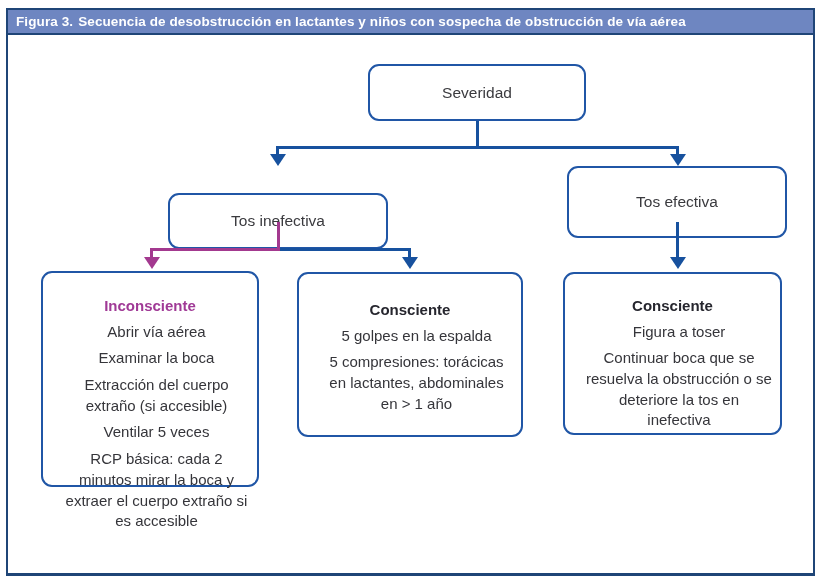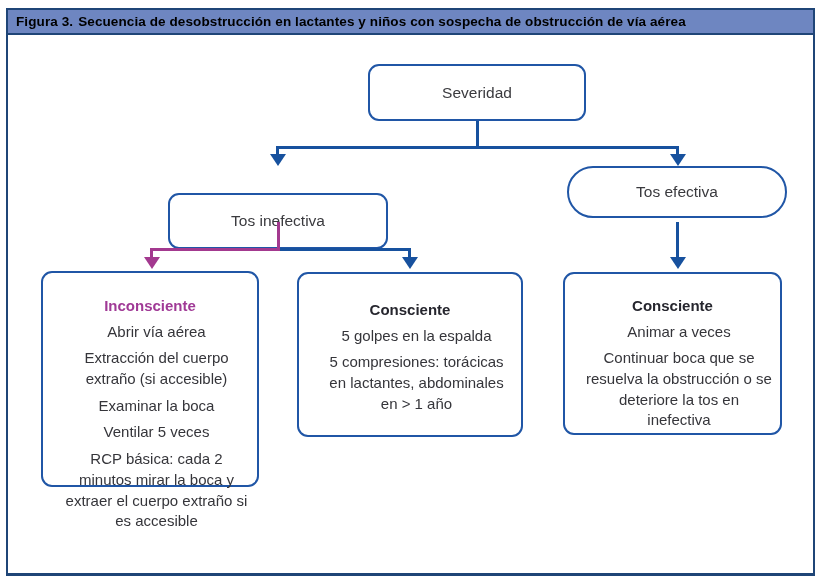--- a/index.html
+++ b/index.html
@@ -25,21 +25,21 @@
     border-left:2px solid var(--frame-border);
     border-right:2px solid var(--frame-border);
     border-bottom:3px solid var(--frame-border);
     background:#ffffff;
   }
   .figure-header {
     position:absolute; left:0; top:0; width:100%; height:27px;
     background:var(--header-fill);
     border-top:2px solid var(--frame-border);
     border-bottom:2px solid var(--frame-border);
-    color:#000000; font-size:13.5px; font-weight:bold;
+    color:#ffffff; font-size:13.5px; font-weight:bold;
     display:flex; align-items:center; padding:0 8px; gap:5px;
     letter-spacing:0.1px;
     text-align:center;
   }
 
   .node {
     position:absolute; background:#ffffff;
     border:2px solid var(--box-border); border-radius:11px;
     color:var(--text-dark);
   }
@@ -85,49 +85,49 @@
   <div class="line" style="left:476px; top:121px; width:3px; height:28px;"></div>
   <div class="line" style="left:276px; top:146px; width:403px; height:3px;"></div>
   <div class="line" style="left:276px; top:146px; width:3px; height:10px;"></div>
   <div class="arrow" style="left:270px; top:154px;"></div>
   <div class="line" style="left:676px; top:146px; width:3px; height:10px;"></div>
   <div class="arrow" style="left:670px; top:154px;"></div>
 
   <div class="node simple" style="left:168px; top:166px; width:220px; height:56px;margin-top:27px;">
     <span>Tos inefectiva</span>
   </div>
-  <div class="node simple" style="left:567px; top:166px; width:220px; height:52px;border-radius:26px;">
+  <div class="node simple" style="left:567px; top:166px; width:220px; height:72px;">
     <span>Tos efectiva</span>
   </div>
 
   <div class="line magenta" style="left:277px; top:222px; width:3px; height:29px;"></div>
   <div class="line magenta" style="left:150px; top:248px; width:130px; height:3px;"></div>
   <div class="line" style="left:280px; top:248px; width:131px; height:3px;"></div>
   <div class="line magenta" style="left:150px; top:248px; width:3px; height:11px;"></div>
   <div class="arrow magenta" style="left:144px; top:257px;"></div>
   <div class="line" style="left:408px; top:248px; width:3px; height:11px;"></div>
   <div class="arrow" style="left:402px; top:257px;"></div>
 
   <div class="line" style="left:676px; top:222px; width:3px; height:37px;"></div>
   <div class="arrow" style="left:670px; top:257px;"></div>
 
   <div class="node detail" style="left:41px; top:271px; width:218px; height:216px; padding-top:23px;">
     <div class="heading magenta">Inconsciente</div>
     <p>Abrir vía aérea</p>
+    <p>Examinar la boca</p>
     <p>Extracción del cuerpo extraño (si accesible)</p>
-    <p>Examinar la boca</p>
     <p>Ventilar 5 veces</p>
     <p>RCP básica: cada 2 minutos mirar la boca y extraer el cuerpo extraño si es accesible</p>
   </div>
 
   <div class="node detail" style="left:297px; top:272px; width:226px; height:165px; padding-top:26px;">
     <div class="heading">Consciente</div>
     <p>5 golpes en la espalda</p>
     <p>5 compresiones: torácicas en lactantes, abdominales en &gt; 1 año</p>
   </div>
 
   <div class="node detail" style="left:563px; top:272px; width:219px; height:163px; padding-top:22px;">
     <div class="heading">Consciente</div>
-    <p>Animar a veces</p>
+    <p>Figura a toser</p>
     <p>Continuar boca que se resuelva la obstrucción o se deteriore la tos en inefectiva</p>
   </div>
 
 </div>
 
 </body></html>

